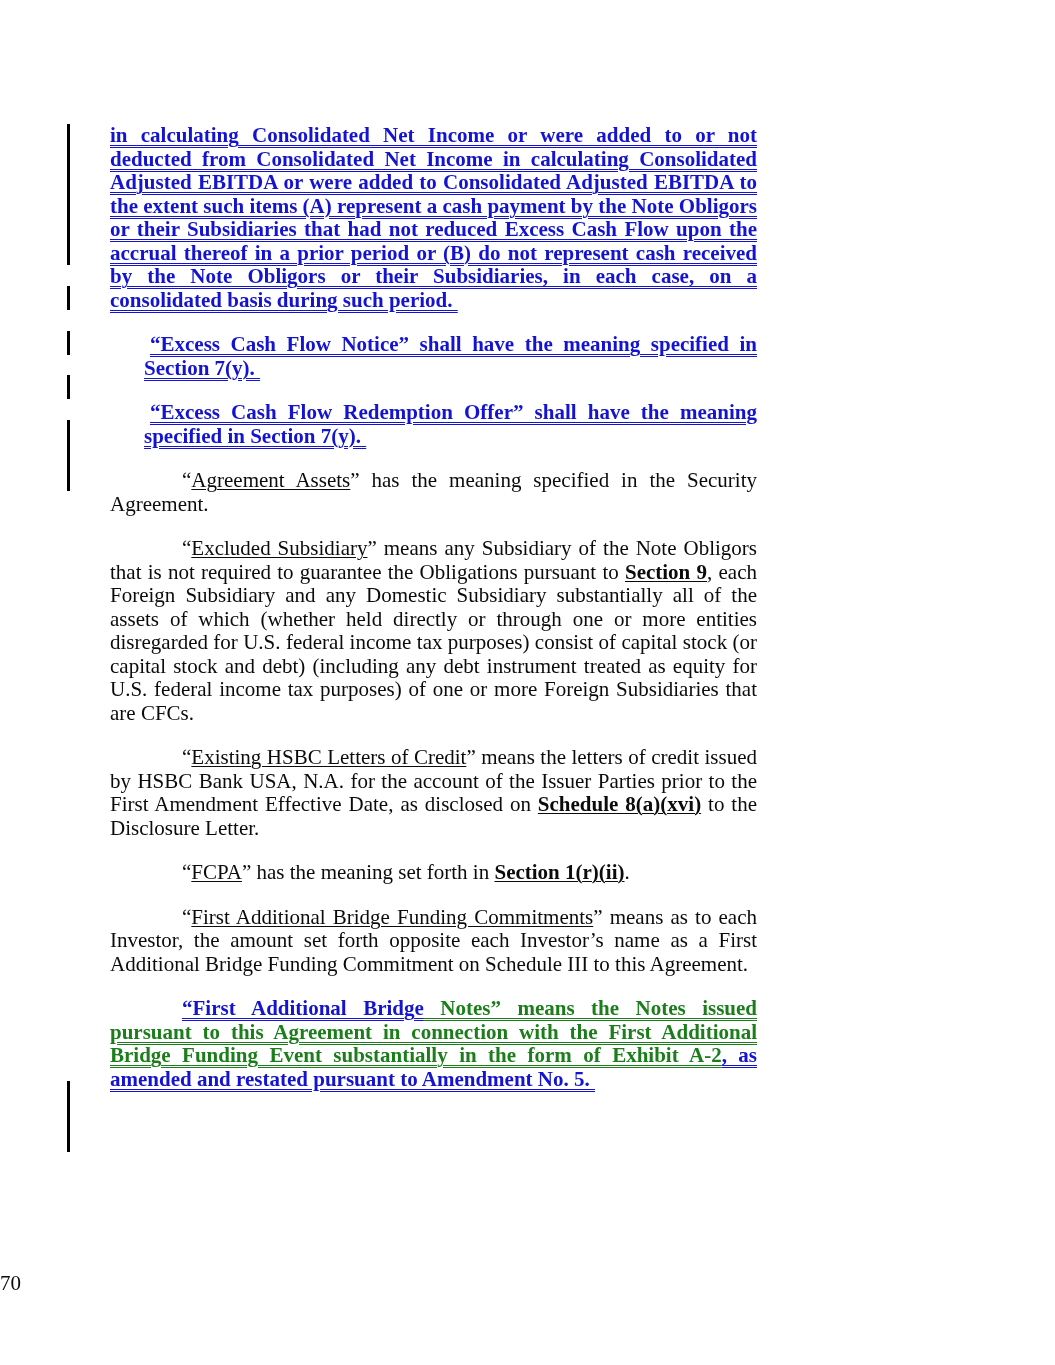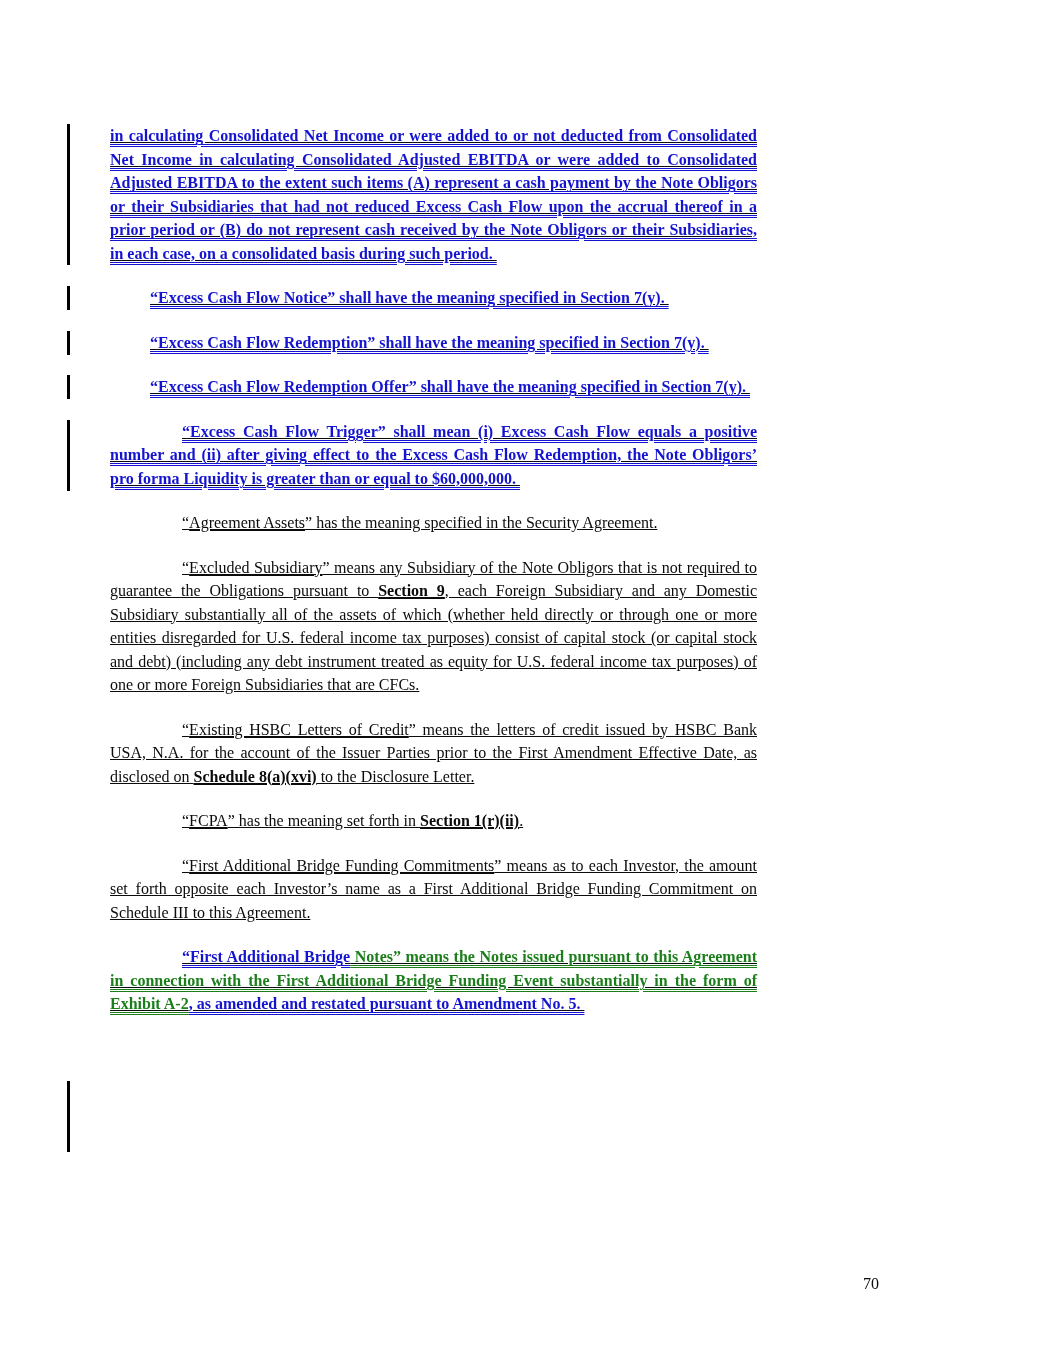--- a/index.html
+++ b/index.html
@@ -7,24 +7,23 @@
     padding: 0;
     background: #ffffff;
   }
   .page {
     position: relative;
     width: 879px;
     height: 1365px;
     background: #ffffff;
     overflow: hidden;
     font-family: "Liberation Serif", "DejaVu Serif", serif;
-    font-size: 16px;
+    font-size: 21px;
     line-height: 23.5px;
     color: var(--text-black, #0b0b0b);
-    text-decoration: underline;
   }
   .content {
     padding: 124px 122px 0 110px;
   }
   p.para {
     margin: 0 0 21px 0;
     text-align: justify;
   }
   p.flush { text-indent: 0; }
   p.indent { text-indent: 72px; }
@@ -63,41 +62,39 @@
     position: absolute;
     left: 67px;
     width: 3px;
     background: #000000;
   }
   .page-number {
     position: absolute;
     top: 1272px;
     left: 0;
     width: 100%;
-    text-align: right;
+    text-align: left;
   }
 </style>
 </head>
 <body>
 
 <div class="page">
   <div id="change-bars">
       <div class="change-bar" style="top: 124px; height: 141px; background: rgb(0, 0, 0);"></div>
       <div class="change-bar" style="top: 286px; height: 24px; background: rgb(0, 0, 0);"></div>
       <div class="change-bar" style="top: 331px; height: 24px; background: rgb(0, 0, 0);"></div>
       <div class="change-bar" style="top: 375px; height: 24px; background: rgb(0, 0, 0);"></div>
       <div class="change-bar" style="top: 420px; height: 71px; background: rgb(0, 0, 0);"></div>
       <div class="change-bar" style="top: 1081px; height: 71px; background: rgb(0, 0, 0);"></div>
     </div>
   <div class="content" id="doc-content">
       <p class="para flush"><span class="seg-ins-blue">in calculating Consolidated Net Income or were added to or not deducted from Consolidated Net Income in calculating Consolidated Adjusted EBITDA or were added to Consolidated Adjusted EBITDA to the extent such items (A) represent a cash payment by the Note Obligors or their Subsidiaries that had not reduced Excess Cash Flow upon the accrual thereof in a prior period or (B) do not represent cash received by the Note Obligors or their Subsidiaries, in each case, on a consolidated basis during such period.&nbsp;</span></p>
       <p class="para block-indent"><span class="seg-ins-blue">“Excess Cash Flow Notice” shall have the meaning specified in Section 7(y).&nbsp;</span></p>
-      <p class="para block-indent"><span class="seg-ins-blue">“Excess Cash Flow Redemption” shall have the meaning specified in Section 7(y).&nbsp;</span></p>
       <p class="para block-indent"><span class="seg-ins-blue">“Excess Cash Flow Redemption Offer” shall have the meaning specified in Section 7(y).&nbsp;</span></p>
-      <p class="para indent"><span class="seg-ins-blue">“Excess Cash Flow Trigger” shall mean (i) Excess Cash Flow equals a positive number and (ii) after giving effect to the Excess Cash Flow Redemption, the Note Obligors’ pro forma Liquidity is greater than or equal to $60,000,000.&nbsp;</span></p>
       <p class="para indent"><span class="seg-plain">“</span><span class="seg-term">Agreement Assets</span><span class="seg-plain">” has the meaning specified in the Security Agreement.</span></p>
       <p class="para indent"><span class="seg-plain">“</span><span class="seg-term">Excluded Subsidiary</span><span class="seg-plain">” means any Subsidiary of the Note Obligors that is not required to guarantee the Obligations pursuant to </span><span class="seg-ref">Section 9</span><span class="seg-plain">, each Foreign Subsidiary and any Domestic Subsidiary substantially all of the assets of which (whether held directly or through one or more entities disregarded for U.S. federal income tax purposes) consist of capital stock (or capital stock and debt) (including any debt instrument treated as equity for U.S. federal income tax purposes) of one or more Foreign Subsidiaries that are CFCs.</span></p>
       <p class="para indent"><span class="seg-plain">“</span><span class="seg-term">Existing HSBC Letters of Credit</span><span class="seg-plain">” means the letters of credit issued by HSBC Bank USA, N.A. for the account of the Issuer Parties prior to the First Amendment Effective Date, as disclosed on </span><span class="seg-ref">Schedule 8(a)(xvi)</span><span class="seg-plain"> to the Disclosure Letter.</span></p>
       <p class="para indent"><span class="seg-plain">“</span><span class="seg-term">FCPA</span><span class="seg-plain">” has the meaning set forth in </span><span class="seg-ref">Section 1(r)(ii)</span><span class="seg-plain">.</span></p>
       <p class="para indent"><span class="seg-plain">“</span><span class="seg-term">First Additional Bridge Funding Commitments</span><span class="seg-plain">” means as to each Investor, the amount set forth opposite each Investor’s name as a First Additional Bridge Funding Commitment on Schedule III to this Agreement.</span></p>
       <p class="para indent"><span class="seg-ins-blue">“First Additional Bridge</span><span class="seg-ins-green"> Notes” means the Notes issued pursuant to this Agreement in connection with the First Additional Bridge Funding Event substantially in the form of Exhibit A-2</span><span class="seg-ins-blue">, as amended and restated pursuant to Amendment No. 5.&nbsp;</span></p>
     </div>
   <div class="page-number">70</div>
 </div>
 

